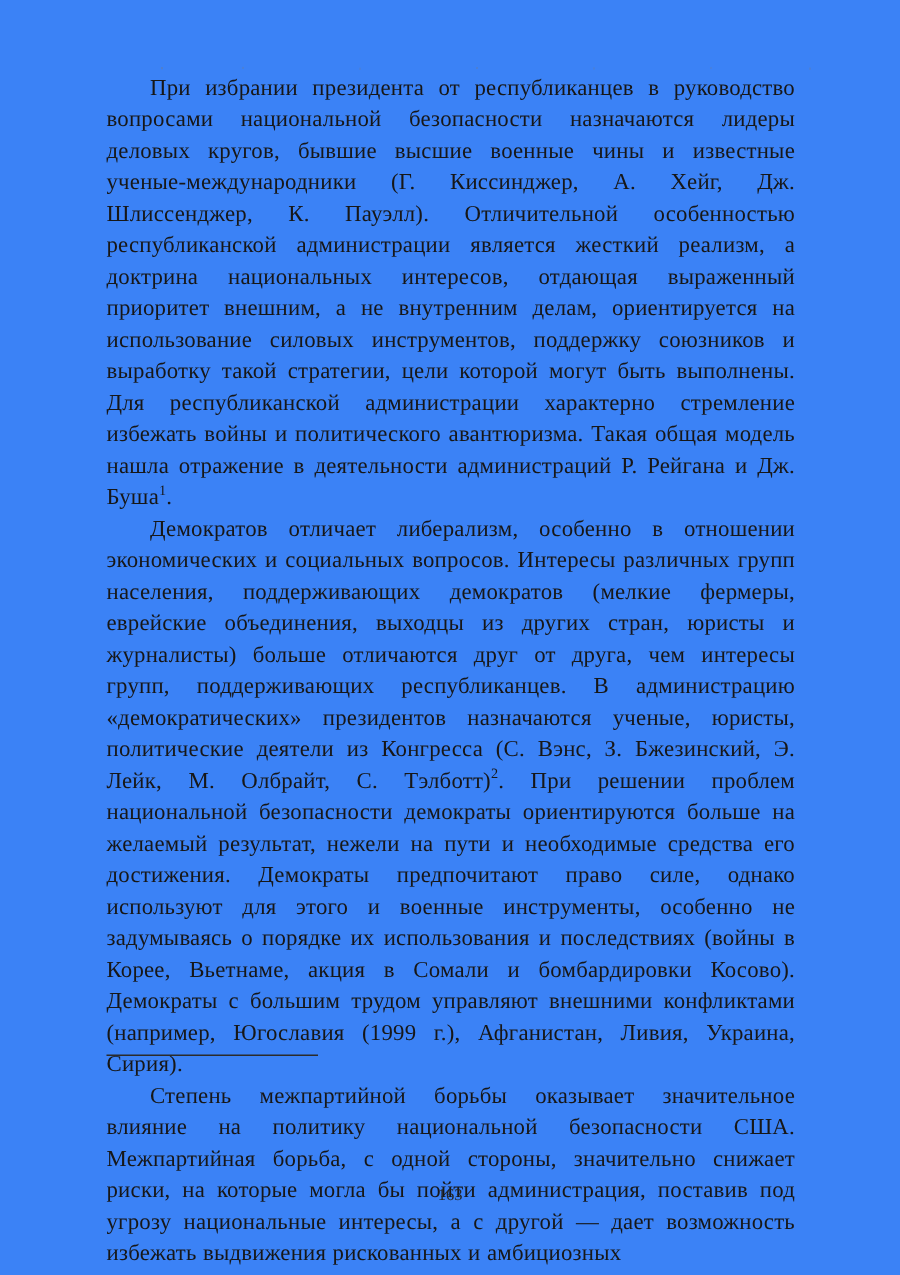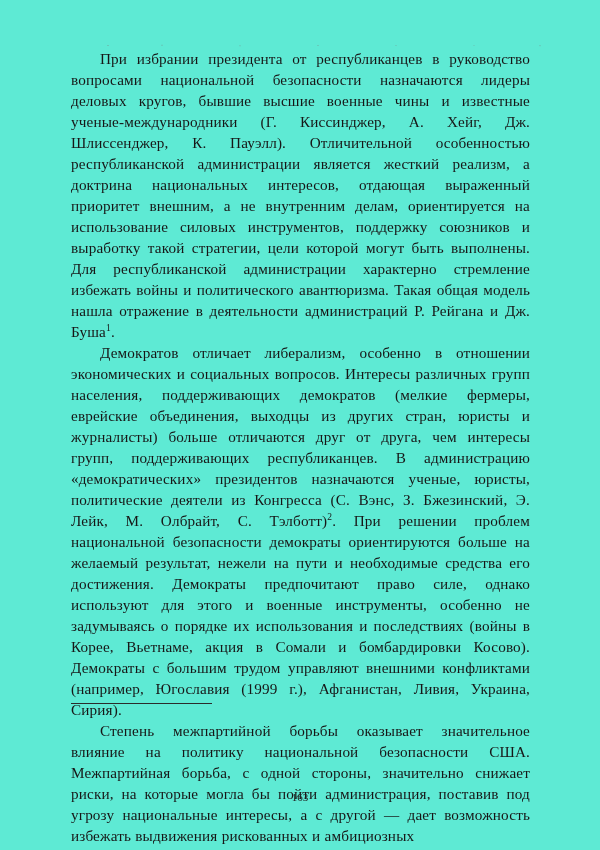--- a/index.html
+++ b/index.html
@@ -15,21 +15,21 @@
     color: #1a1a1a;
     overflow: hidden;
     position: relative;
   }
 
   .page {
     position: absolute;
     inset: 0;
     width: 600px;
     height: 850px;
-    background: #5eead4;
+    background: #3b82f6;
   }
 
   
   .scan-noise-top {
     position: absolute;
     left: 0;
     top: 44px;
     width: 600px;
     height: 3px;
     background:

